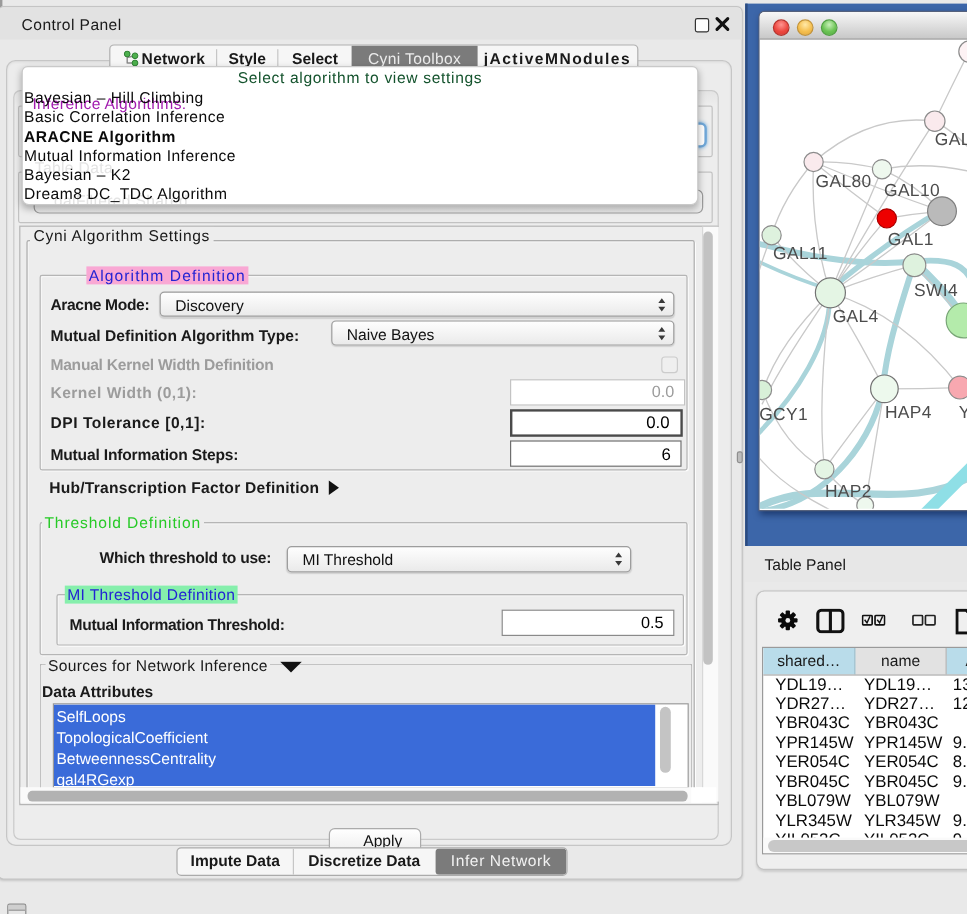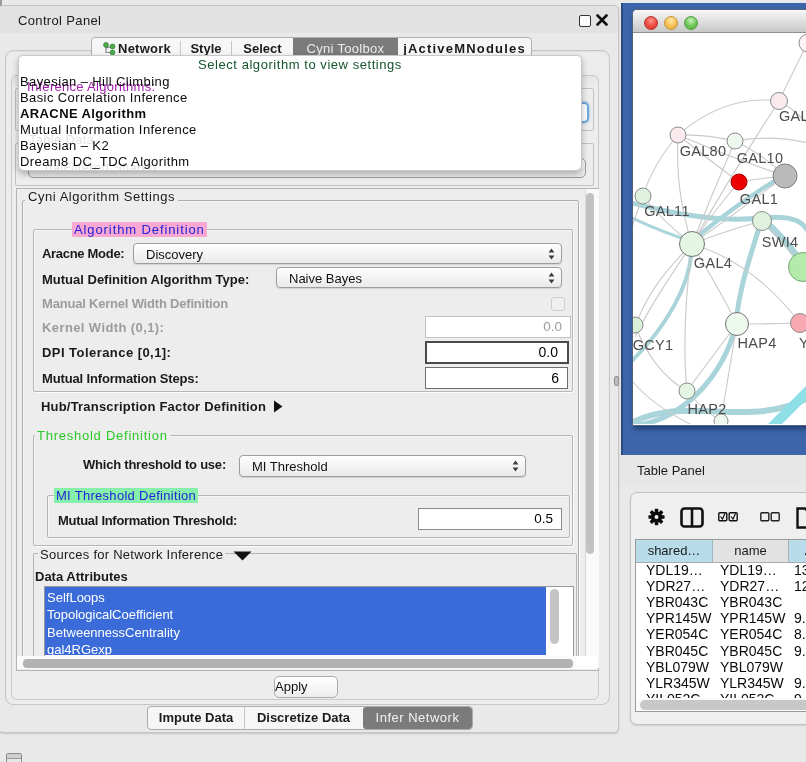--- a/index.html
+++ b/index.html
@@ -112,21 +112,21 @@
 
   <div class="lbl" style="left:17px;top:380px;">Data Attributes</div>
 
   <div class="abs" style="left:26px;top:397px;width:528px;height:69px;background:#fff;border:1px solid #999;overflow:hidden;">
     <div style="position:absolute;left:0;top:0;width:501px;height:68px;background:#3a6bd9;"></div>
     <div style="position:absolute;left:2px;top:2px;font-size:13px;color:#fff;line-height:17.3px;">SelfLoops<br>TopologicalCoefficient<br>BetweennessCentrality<br>gal4RGexp</div>
     <div style="position:absolute;left:505px;top:2px;width:9px;height:55px;background:#c4c4c4;border-radius:5px;"></div>
   </div>
   </div>
 
-  <div class="abs" style="left:275px;top:670px;width:62px;height:20px;border:1px solid #ababab;border-radius:5px;background:linear-gradient(#ffffff,#ececec);text-align:left;font-size:13px;color:#111;line-height:20px;">Apply</div>
+  <div class="abs" style="left:275px;top:684px;width:62px;height:20px;border:1px solid #ababab;border-radius:5px;background:linear-gradient(#ffffff,#ececec);text-align:center;font-size:13px;color:#111;line-height:20px;padding-left:13px;">Apply</div>
 
   <div class="abs" style="left:92px;top:31px;width:439px;height:22px;background:#f6f6f6;border:1px solid #b0b0b0;border-radius:4px;overflow:hidden;">
     <svg style="position:absolute;left:10px;top:4px;" width="14" height="14" viewBox="0 0 14 14">
       <path d="M4 3 L4 11 M4 6 L10 4.5 M4 10.5 L10 10.5" stroke="#8a8a8a" stroke-width="1.2" fill="none"></path>
       <circle cx="4" cy="3" r="2.4" fill="#4db04d" stroke="#2e7d32" stroke-width="0.8"></circle>
       <circle cx="10.5" cy="4.5" r="2.4" fill="#4db04d" stroke="#2e7d32" stroke-width="0.8"></circle>
       <circle cx="10.5" cy="10.5" r="2.4" fill="#4db04d" stroke="#2e7d32" stroke-width="0.8"></circle>
     </svg>
     <div style="position:absolute;left:26px;top:0;width:62px;height:22px;font-size:13px;font-weight:bold;letter-spacing:0.24px;color:#1a1a1a;line-height:22px;">Network</div>
     <div style="position:absolute;left:88px;top:3px;width:1px;height:16px;background:#c6c6c6;"></div>

